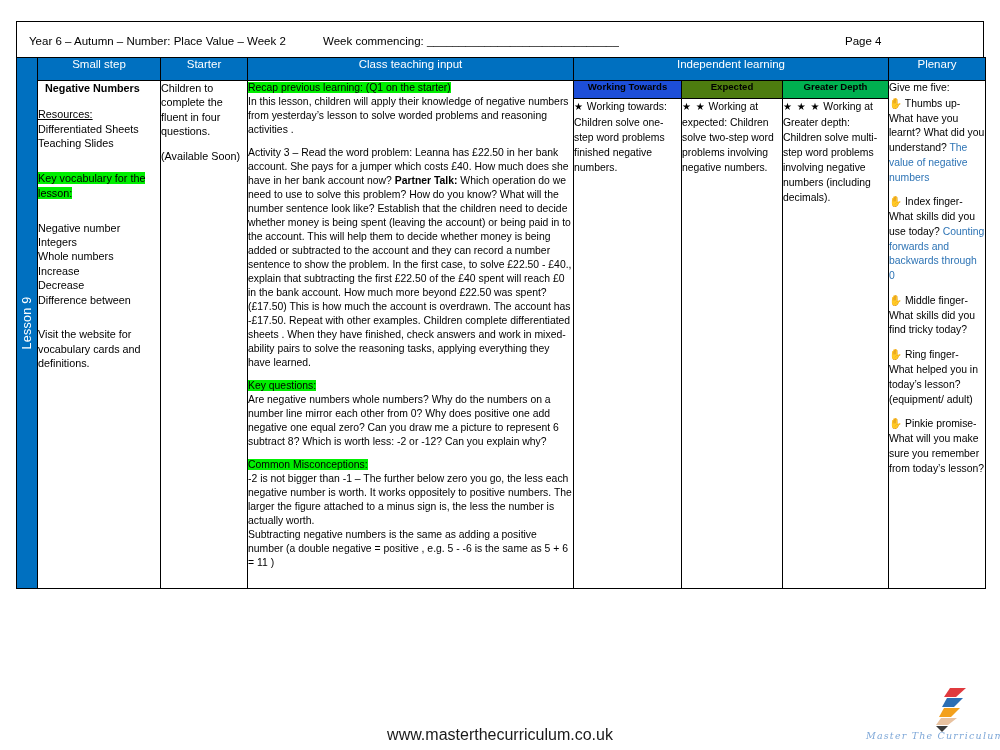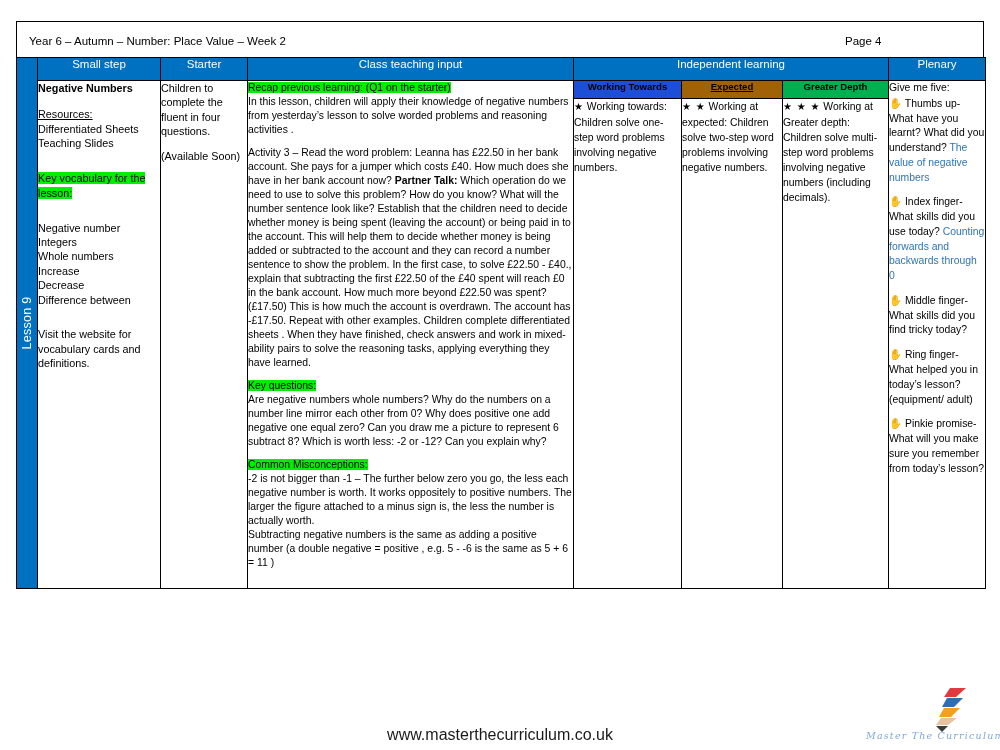--- a/index.html
+++ b/index.html
@@ -87,32 +87,32 @@
     line-height: 1.32;
   }
 
   .b { font-weight: bold; }
   .u { text-decoration: underline; }
   .hl-inline { background: #00EE00; display: inline; text-align: center; }
   .spacer { height: 10px; }
   .para { margin-bottom: 9px; }
 
   
-  .ss-title { font-weight: bold; font-size: 10.8px; margin-bottom: 12px; }
+  .ss-title { font-weight: bold; font-size: 10.8px; margin-bottom: 12px; margin-left: 7px; }
   .ss-line { font-size: 10.8px; line-height: 1.34; }
   .ilhead {
     text-align: center;
     font-size: 9.6px;
     font-weight: bold;
     height: 17px;
     vertical-align: middle;
     border: 1px solid #000000;
   }
   .il-red   { background: #1d4ed8; }
-  .il-amber { background: #a16207; text-decoration: underline; }
+  .il-amber { background: #4d7c0f; }
   .il-green { background: #00B050; }
 
   .star { font-size: 10px; letter-spacing: 1px; }
   .il-body { font-size: 10.4px; line-height: 1.45; padding: 7px 7px 6px 9px; }
 
   
   .plen { font-size: 10.4px; line-height: 1.42; padding: 5px 5px 6px 8px; }
   .plen .blue { color: #2E74B5; }
   .hand { font-size: 10.5px; }
   .plen-block { margin-bottom: 9px; }
@@ -147,20 +147,21 @@
     color: #7FA8D8;
     letter-spacing: 1.2px;
     white-space: nowrap;
   }
 </style>
 </head>
 <body>
 
 <div class="page-header">
   <span class="ph-title">Year 6 – Autumn – Number: Place Value – Week 2</span>
+  <span class="ph-week">Week commencing: ______________________________</span>
   <span class="ph-page">Page 4</span>
 </div>
 
 <div class="sheet">
 <table class="tbl">
   <colgroup>
     <col style="width:21px">
     <col style="width:123px">
     <col style="width:87px">
     <col style="width:326px">
@@ -251,21 +252,21 @@
         <span class="hand">✋</span>
         <span>Pinkie promise- What will you make sure you remember from today’s lesson?</span>
       </div>
     </td>
   </tr>
 
   <tr>
     <td class="il-body">
       <span class="star">★</span>
       <span>Working towards:</span>
-      <span>Children solve one-step word problems involving negative numbers.</span>
+      <span>Children solve one-step word problems finished negative numbers.</span>
     </td>
     <td class="il-body">
       <span class="star">★ ★</span>
       <span>Working at expected:</span>
       <span>Children solve two-step word problems involving negative numbers.</span>
     </td>
     <td class="il-body">
       <span class="star">★ ★ ★</span>
       <span>Working at Greater depth:</span>
       <span>Children solve multi-step word problems involving negative numbers (including decimals).</span>

